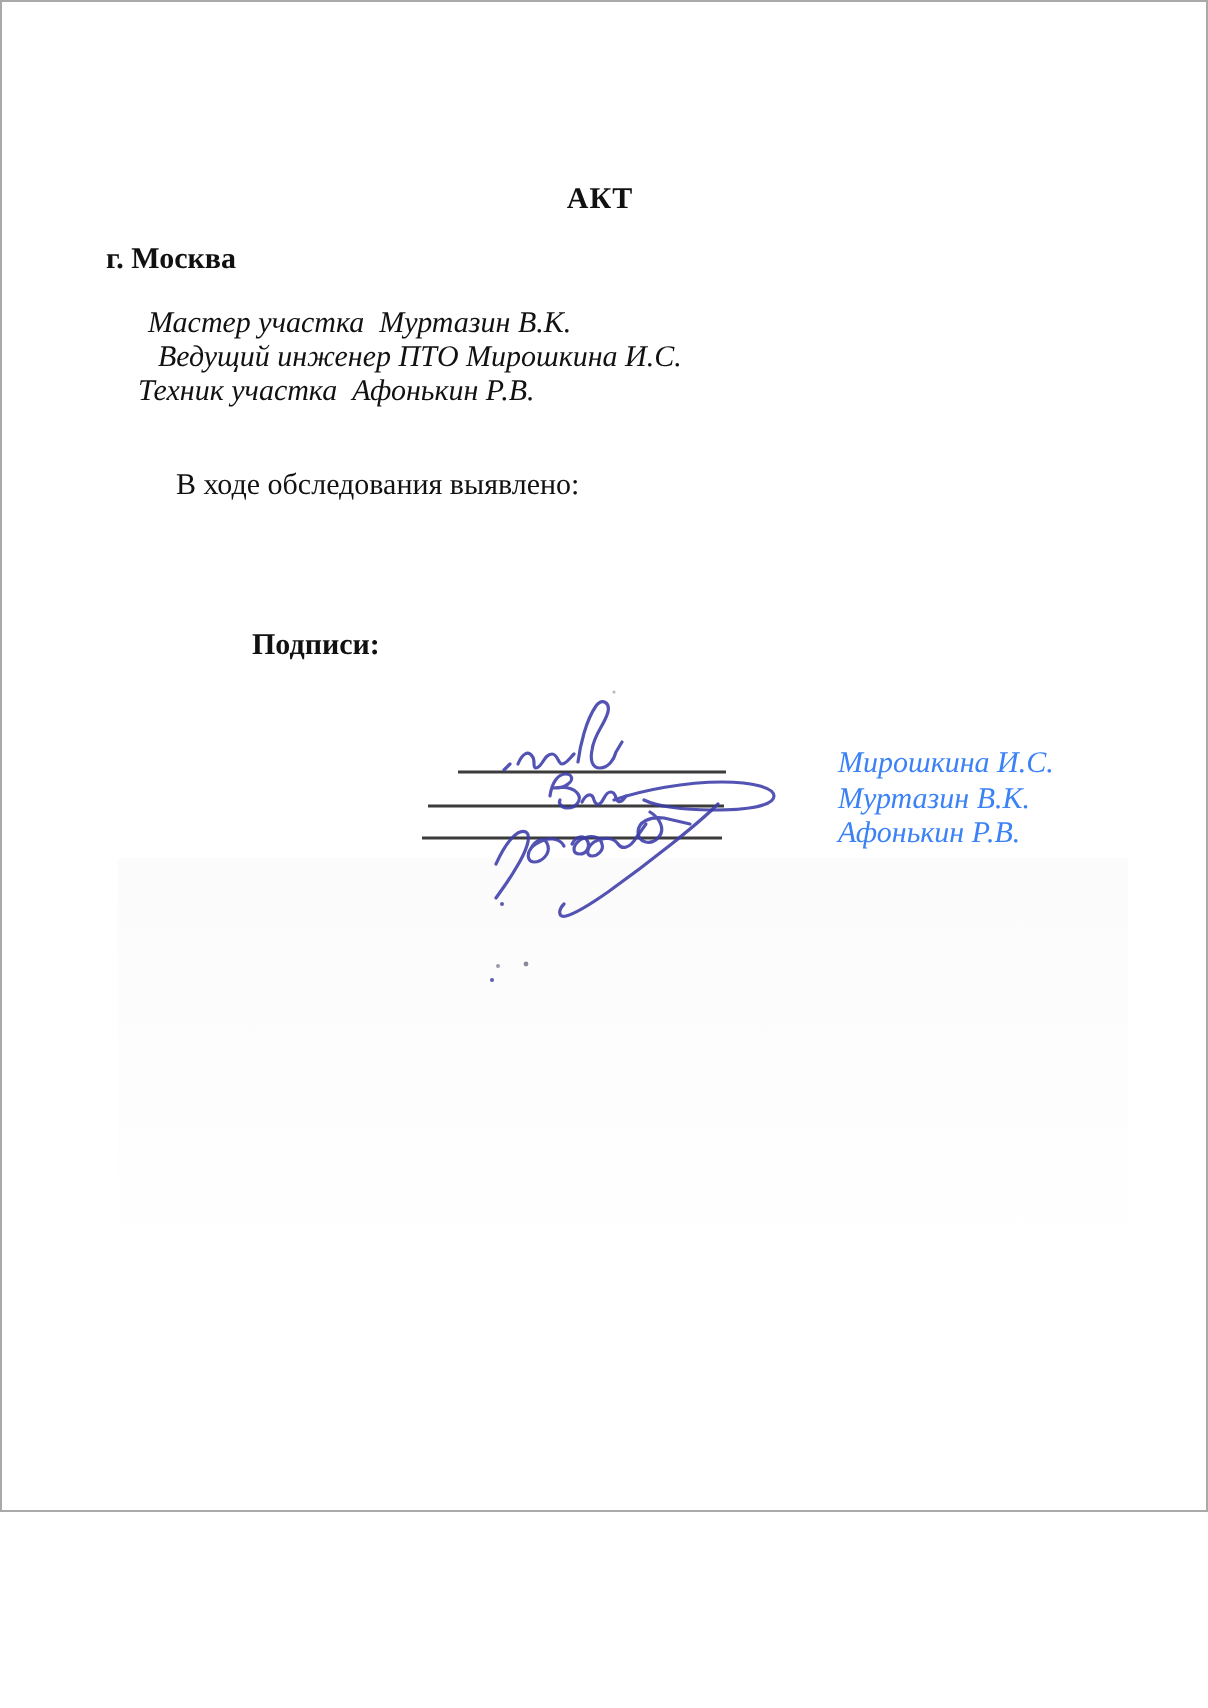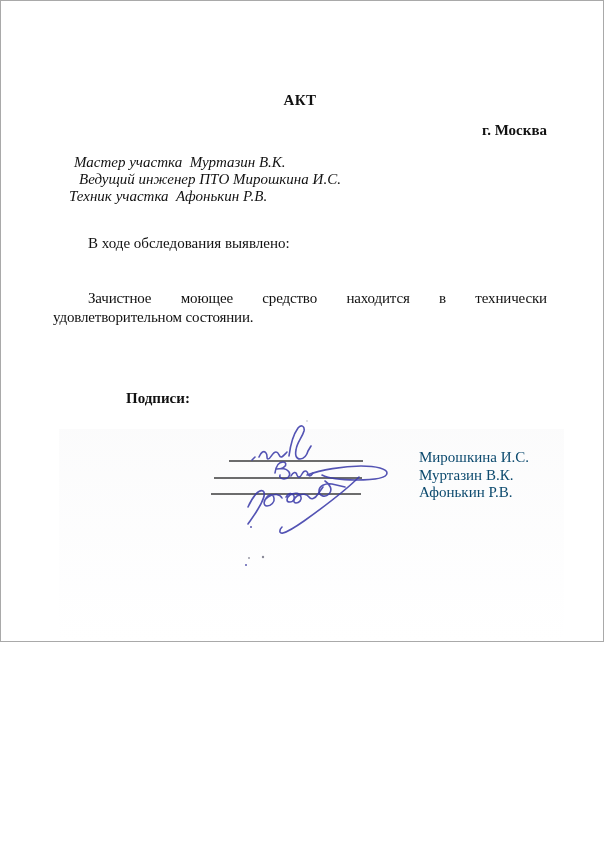--- a/index.html
+++ b/index.html
@@ -4,21 +4,21 @@
 <style>
   html, body {
     margin: 0;
     padding: 0;
     background: #ffffff;
     font-family: "Liberation Serif", "DejaVu Serif", serif;
   }
   .page {
     position: relative;
     width: 604px;
-    height: 642px;
+    height: 756px;
     box-sizing: border-box;
     border: 1px solid #a9a9a9;
     background: #ffffff;
     padding: 0 56px 0 52px;
     overflow: hidden;
     color: #111111;
     font-size: 15px;
   }
   .scan-wash {
     position: absolute;
@@ -35,21 +35,21 @@
     margin-top: 90px;
     text-align: center;
     font-size: 15px;
     font-weight: bold;
     line-height: 18px;
     letter-spacing: 0.5px;
   }
   .dateline {
     margin-top: 12px;
     display: flex;
-    justify-content: flex-end;
+    justify-content: flex-start;
     font-weight: bold;
     line-height: 18px;
   }
   .intro {
     margin: 0;
     margin-top: 31px;
     text-align: justify;
     text-align-last: left;
     font-weight: bold;
     line-height: 17.5px;
@@ -98,21 +98,22 @@
     left: 0;
     top: 0;
     width: 495px;
     height: 175px;
   }
   .signatory-names {
     position: absolute;
     left: 366px;
     top: 34px;
     line-height: 17.5px;
-    color: #0c4a6e;
+    color: #3b82f6;
+    font-style: italic;
   }
 </style>
 </head>
 <body>
 
 <div class="page">
 
   <div class="scan-wash"></div>
 
   <h1 class="doc-title">АКТ</h1>
@@ -123,21 +124,20 @@
 
 
   <div class="officials">
     <div class="official-line ind-1">Мастер участка  Муртазин В.К.</div>
     <div class="official-line ind-0">Ведущий инженер ПТО Мирошкина И.С.</div>
     <div class="official-line ind-2">Техник участка  Афонькин Р.В.</div>
   </div>
 
   <p class="findings-heading">В ходе обследования выявлено:</p>
 
-  <p class="findings-text">Зачистное моющее средство находится в технически удовлетворительном состоянии.</p>
 
   <p class="signatures-label">Подписи:</p>
 
   <div class="signature-block">
 
     <svg class="signatures-svg" viewBox="0 0 495 175" xmlns="http://www.w3.org/2000/svg">
 
       <line x1="176" y1="46" x2="310" y2="46" stroke="#3c3c3c" stroke-width="1.4"></line>
       <line x1="161" y1="63" x2="309" y2="63" stroke="#3c3c3c" stroke-width="1.4"></line>
       <line x1="158" y1="79" x2="308" y2="79" stroke="#3c3c3c" stroke-width="1.4"></line>

